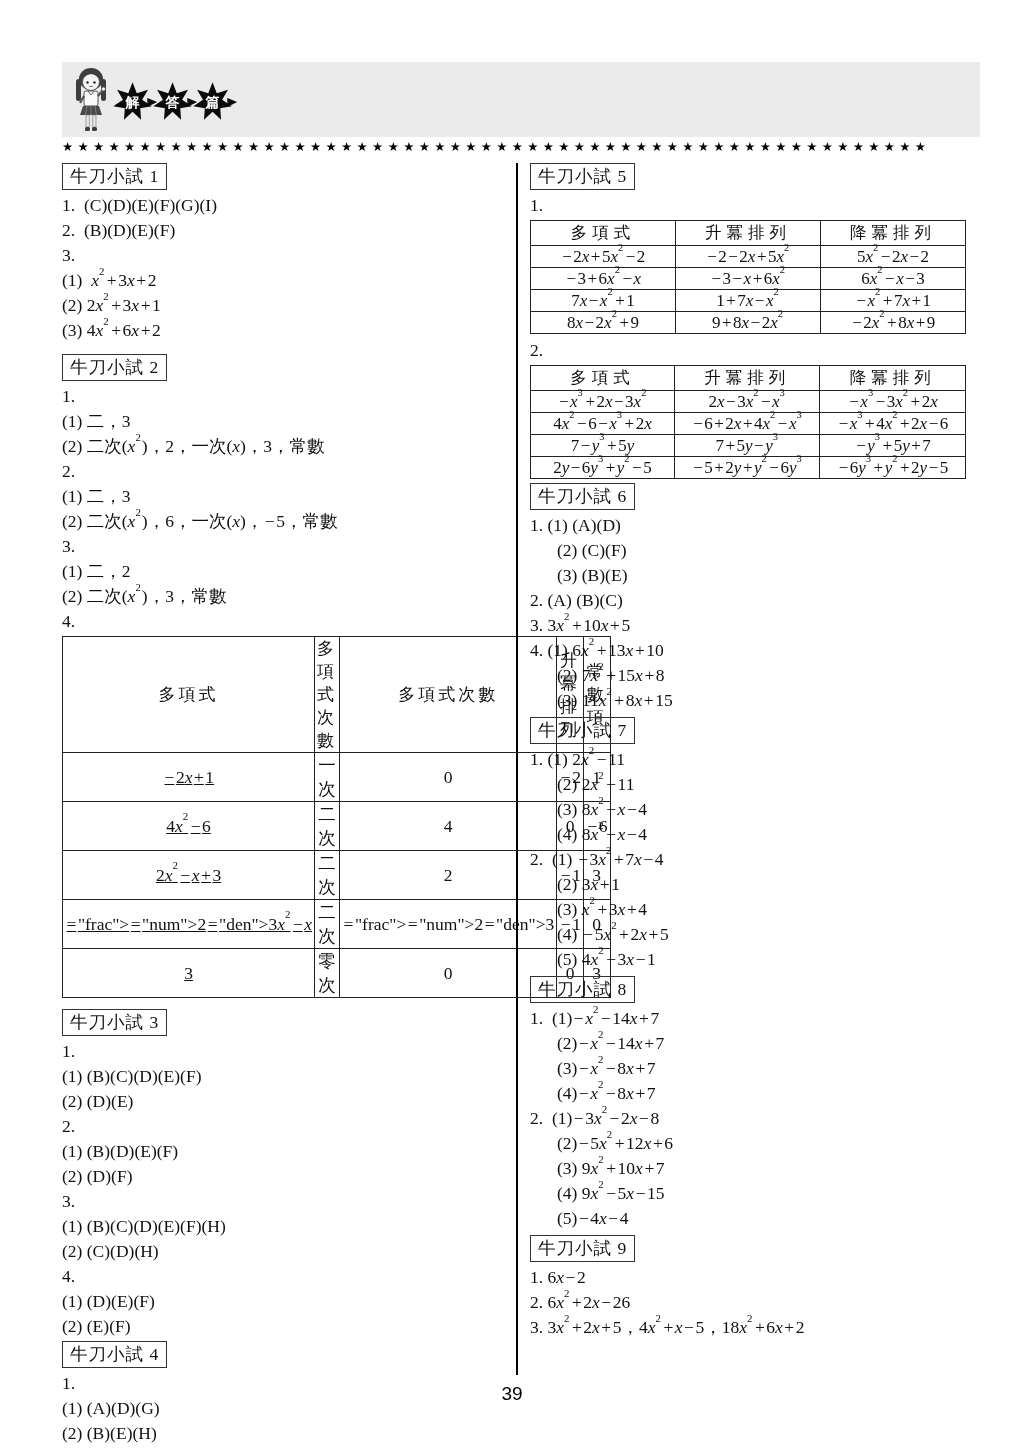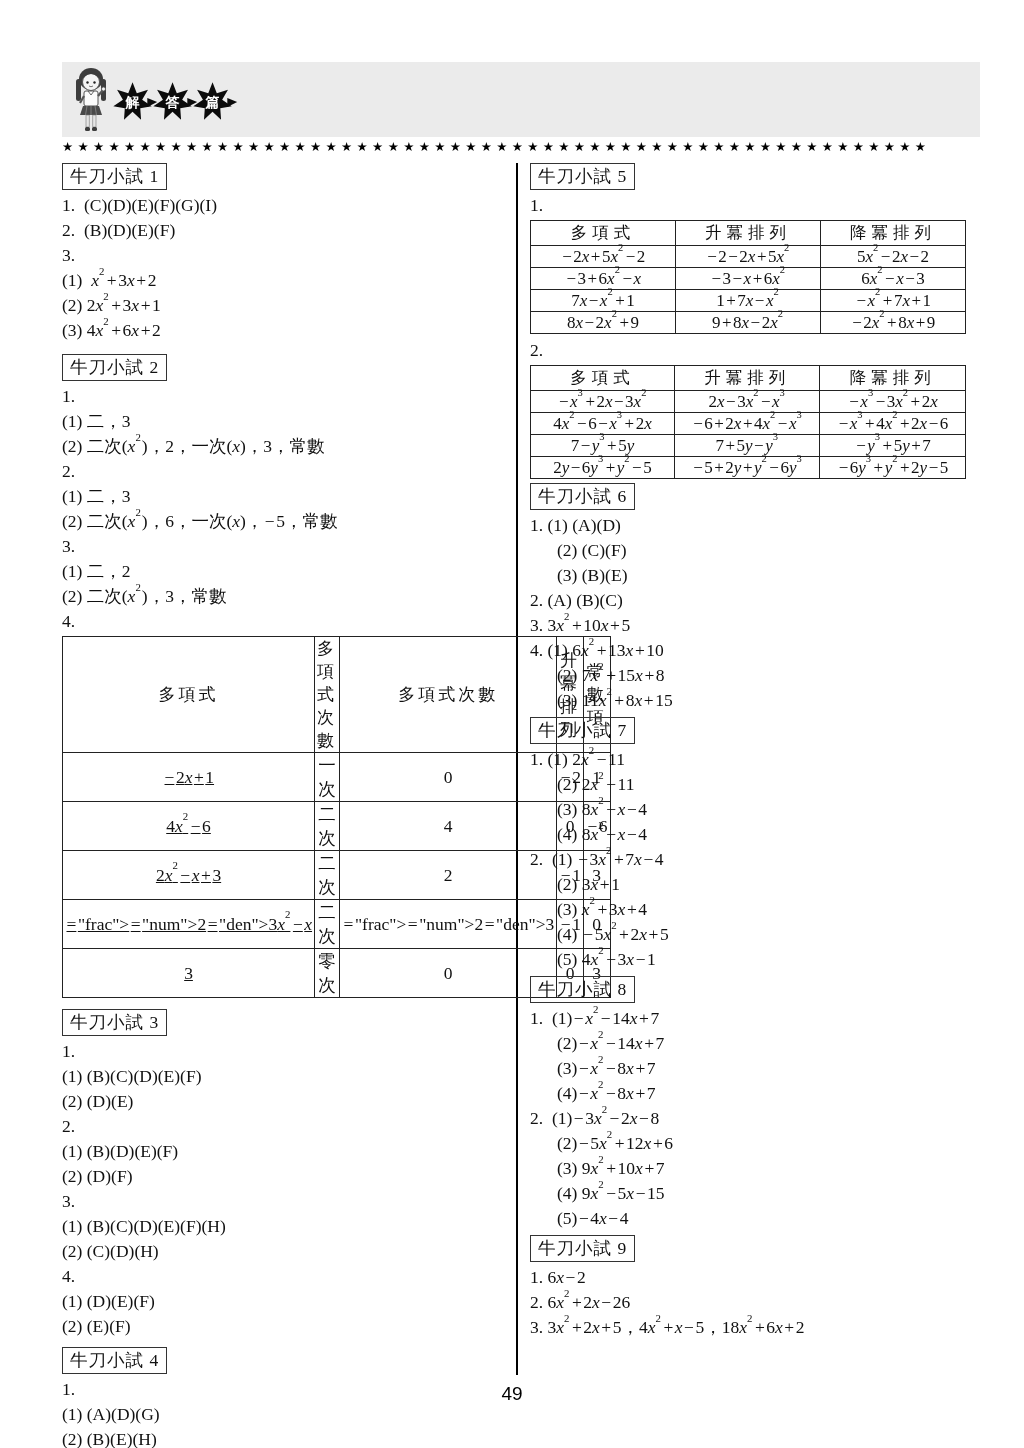--- a/index.html
+++ b/index.html
@@ -19,21 +19,21 @@
     font-family:"DejaVu Sans",sans-serif;
   }
   
   .col{position:absolute;top:163px;}
   #col-left{left:62px;width:436px;}
   #col-right{left:530px;width:438px;}
   .col-divider{position:absolute;left:516px;top:163px;height:1212px;width:0;border-left:2px solid #000;}
   
   .sec{margin:0 0 11px 0;}
   #col-right .sec{margin-bottom:4px;}
-  #col-left .sec:nth-child(3){margin-bottom:8px;}
+  #col-left .sec:nth-child(3){margin-bottom:2px;}
   .sec-title{
     display:inline-block;border:1.5px solid #333;padding:1px 7px 2px 7px;
     font-size:17.5px;line-height:22px;margin-bottom:3px;letter-spacing:1px;
   }
   .ln{font-size:17.5px;line-height:25px;white-space:pre-wrap;}
   .ln.ind1{padding-left:27px;}
   .ln i{font-style:italic;}
   .ln sup, td sup, .sec sup{font-size:0.62em;line-height:0;position:relative;top:-0.42em;margin-right:1px;}
   .op{padding:0 1.5px;}
   
@@ -221,13 +221,13 @@
             <td><span class="op">−</span>6<i>y</i><sup>3</sup><span class="op">+</span><i>y</i><sup>2</sup><span class="op">+</span>2<i>y</i><span class="op">−</span>5</td>
           </tr>
         </tbody>
       </table></section>
     <section class="sec"><div class="sec-title">牛刀小試 6</div><div class="ln">1. (1) (A)(D)</div><div class="ln ind1">(2) (C)(F)</div><div class="ln ind1">(3) (B)(E)</div><div class="ln">2. (A) (B)(C)</div><div class="ln">3. 3<i>x</i><sup>2</sup><span class="op">+</span>10<i>x</i><span class="op">+</span>5</div><div class="ln">4. (1) 6<i>x</i><sup>2</sup><span class="op">+</span>13<i>x</i><span class="op">+</span>10</div><div class="ln ind1">(2) 7<i>x</i><sup>2</sup><span class="op">+</span>15<i>x</i><span class="op">+</span>8</div><div class="ln ind1">(3) 11<i>x</i><sup>2</sup><span class="op">+</span>8<i>x</i><span class="op">+</span>15</div></section>
     <section class="sec"><div class="sec-title">牛刀小試 7</div><div class="ln">1. (1) 2<i>x</i><sup>2</sup><span class="op">−</span>11</div><div class="ln ind1">(2) 2<i>x</i><sup>2</sup><span class="op">−</span>11</div><div class="ln ind1">(3) 8<i>x</i><sup>2</sup><span class="op">−</span><i>x</i><span class="op">−</span>4</div><div class="ln ind1">(4) 8<i>x</i><sup>2</sup><span class="op">−</span><i>x</i><span class="op">−</span>4</div><div class="ln">2.  (1) <span class="op">−</span>3<i>x</i><sup>2</sup><span class="op">+</span>7<i>x</i><span class="op">−</span>4</div><div class="ln ind1">(2) 3<i>x</i><span class="op">+</span>1</div><div class="ln ind1">(3) <i>x</i><sup>2</sup><span class="op">+</span>3<i>x</i><span class="op">+</span>4</div><div class="ln ind1">(4) <span class="op">−</span>5<i>x</i><sup>2</sup><span class="op">+</span>2<i>x</i><span class="op">+</span>5</div><div class="ln ind1">(5) 4<i>x</i><sup>2</sup><span class="op">−</span>3<i>x</i><span class="op">−</span>1</div></section>
     <section class="sec"><div class="sec-title">牛刀小試 8</div><div class="ln">1.  (1)<span class="op">−</span><i>x</i><sup>2</sup><span class="op">−</span>14<i>x</i><span class="op">+</span>7</div><div class="ln ind1">(2)<span class="op">−</span><i>x</i><sup>2</sup><span class="op">−</span>14<i>x</i><span class="op">+</span>7</div><div class="ln ind1">(3)<span class="op">−</span><i>x</i><sup>2</sup><span class="op">−</span>8<i>x</i><span class="op">+</span>7</div><div class="ln ind1">(4)<span class="op">−</span><i>x</i><sup>2</sup><span class="op">−</span>8<i>x</i><span class="op">+</span>7</div><div class="ln">2.  (1)<span class="op">−</span>3<i>x</i><sup>2</sup><span class="op">−</span>2<i>x</i><span class="op">−</span>8</div><div class="ln ind1">(2)<span class="op">−</span>5<i>x</i><sup>2</sup><span class="op">+</span>12<i>x</i><span class="op">+</span>6</div><div class="ln ind1">(3) 9<i>x</i><sup>2</sup><span class="op">+</span>10<i>x</i><span class="op">+</span>7</div><div class="ln ind1">(4) 9<i>x</i><sup>2</sup><span class="op">−</span>5<i>x</i><span class="op">−</span>15</div><div class="ln ind1">(5)<span class="op">−</span>4<i>x</i><span class="op">−</span>4</div></section>
     <section class="sec"><div class="sec-title">牛刀小試 9</div><div class="ln">1. 6<i>x</i><span class="op">−</span>2</div><div class="ln">2. 6<i>x</i><sup>2</sup><span class="op">+</span>2<i>x</i><span class="op">−</span>26</div><div class="ln">3. 3<i>x</i><sup>2</sup><span class="op">+</span>2<i>x</i><span class="op">+</span>5，4<i>x</i><sup>2</sup><span class="op">+</span><i>x</i><span class="op">−</span>5，18<i>x</i><sup>2</sup><span class="op">+</span>6<i>x</i><span class="op">+</span>2</div></section>
   </div>
 
-<div class="page-num">49</div>
+<div class="page-num">39</div>
 
 </body></html>

